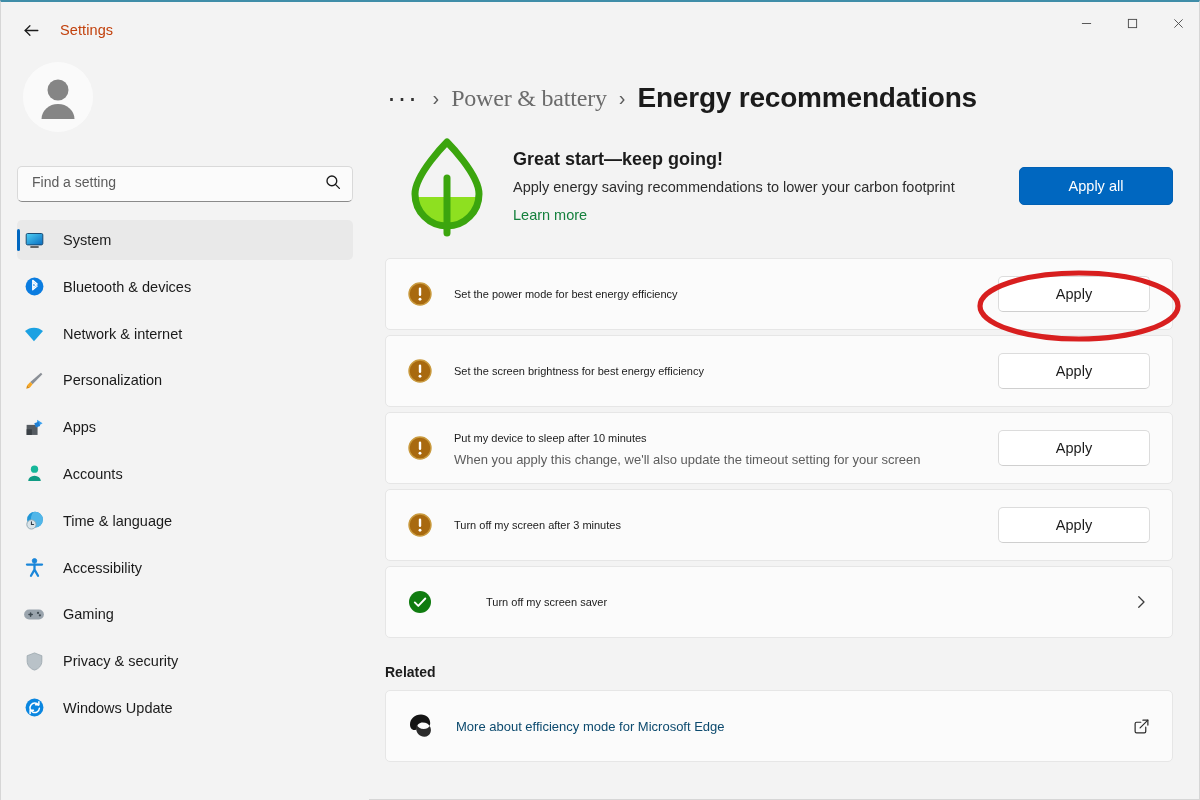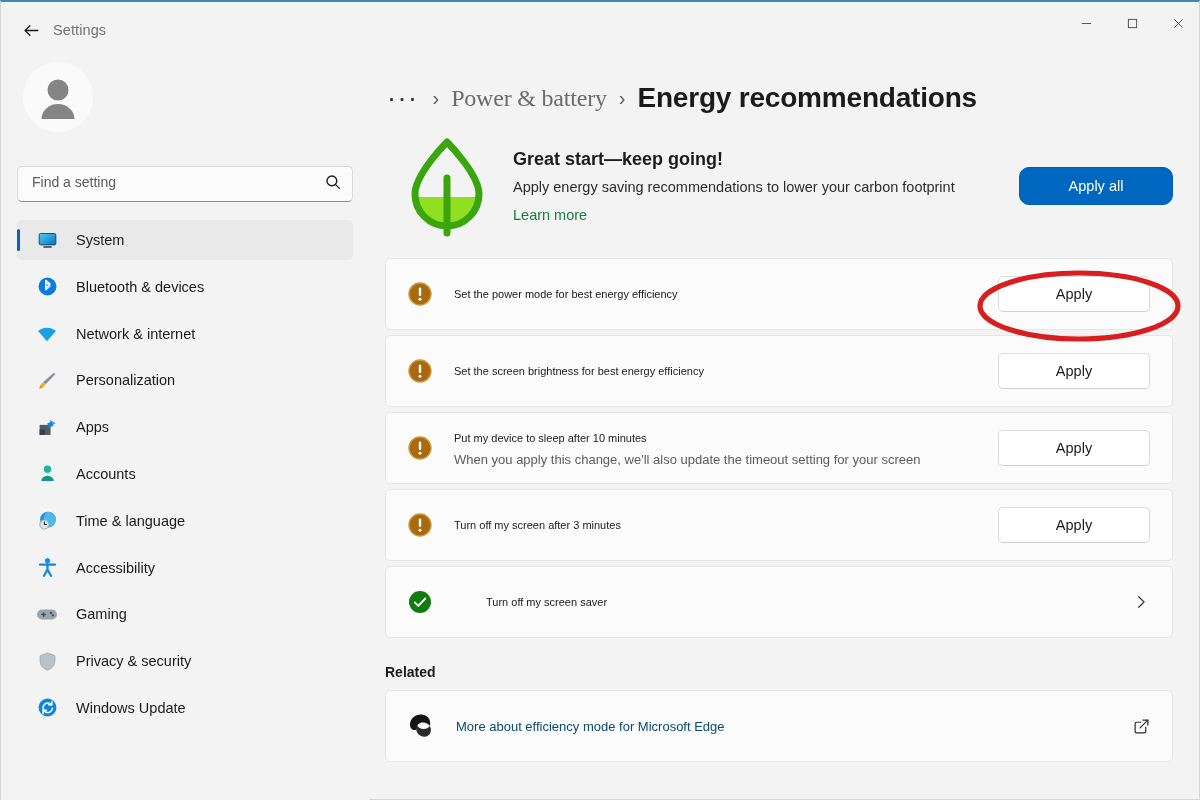--- a/index.html
+++ b/index.html
@@ -23,22 +23,22 @@
     position: absolute; top: 0; left: 0;
     width: 1200px; height: 56px;
     display: flex; align-items: center;
   }
   .back-btn {
     width: 36px; height: 36px; margin-left: 12px;
     display: flex; align-items: center; justify-content: center;
     border-radius: 5px; cursor: pointer;
   }
   .win-title {
-    margin-left: 4px;
-    font-size: 14.5px; color: #737373; letter-spacing: 0.1px;
+    margin-left: 11px;
+    font-size: 14.5px; color: #c2410c; letter-spacing: 0.1px;
   }
   .win-controls {
     position: absolute; top: 0; right: 0;
     display: flex; height: 42px;
   }
   .win-btn {
     width: 46px; height: 42px;
     display: flex; align-items: center; justify-content: center;
     cursor: pointer; color: #4a4a4a;
   }
@@ -75,21 +75,21 @@
   }
   .search-wrap input::placeholder { color: #5c5c5c; }
   .search-icon { width: 18px; height: 18px; color: #1b1b1b; flex-shrink: 0; }
 
   .nav { margin-top: 18px; }
   .nav-item {
     position: relative;
     height: 40px; margin-bottom: 6.8px;
     display: flex; align-items: center;
     border-radius: 5px; cursor: pointer;
-    padding-left: 19px;
+    padding-left: 6px;
   }
   .nav-item.selected { background: #e9e9e9; }
   .nav-item.selected::before {
     content: ""; position: absolute; left: 0px; top: 9px;
     width: 3px; height: 22px; border-radius: 2px; background: #0067c0;
   }
   .nav-icon {
     width: 22px; height: 22px; margin-right: 18px;
     display: flex; align-items: center; justify-content: center; flex-shrink: 0;
   }
@@ -126,21 +126,21 @@
   .hero-text { flex: 1; margin-left: 20px; padding-right: 20px; }
   .hero-title { font-size: 18px; font-weight: 600; color: #1b1b1b; margin-bottom: 7px; }
   .hero-desc { font-size: 14.5px; color: #2c2c2c; line-height: 21px; max-width: 450px; }
   .hero-link {
     font-size: 14.5px; color: #15803d; margin-top: 9px;
     display: inline-block; cursor: pointer; text-decoration: none;
   }
   .apply-all-btn {
     width: 154px; height: 38px; flex-shrink: 0;
     background: #0067c0; color: #ffffff;
-    border: 1px solid #0060b4; border-radius: 10px;
+    border: 1px solid #0060b4; border-radius: 5px;
     font-family: "Liberation Sans", sans-serif;
     font-size: 14.5px; cursor: pointer;
     display: flex; align-items: center; justify-content: center;
   }
 
   .cards { margin: 16px 28px 0 16px; }
   .card {
     background: #fbfbfb;
     border: 1px solid #e6e6e6;
     border-radius: 5px;

